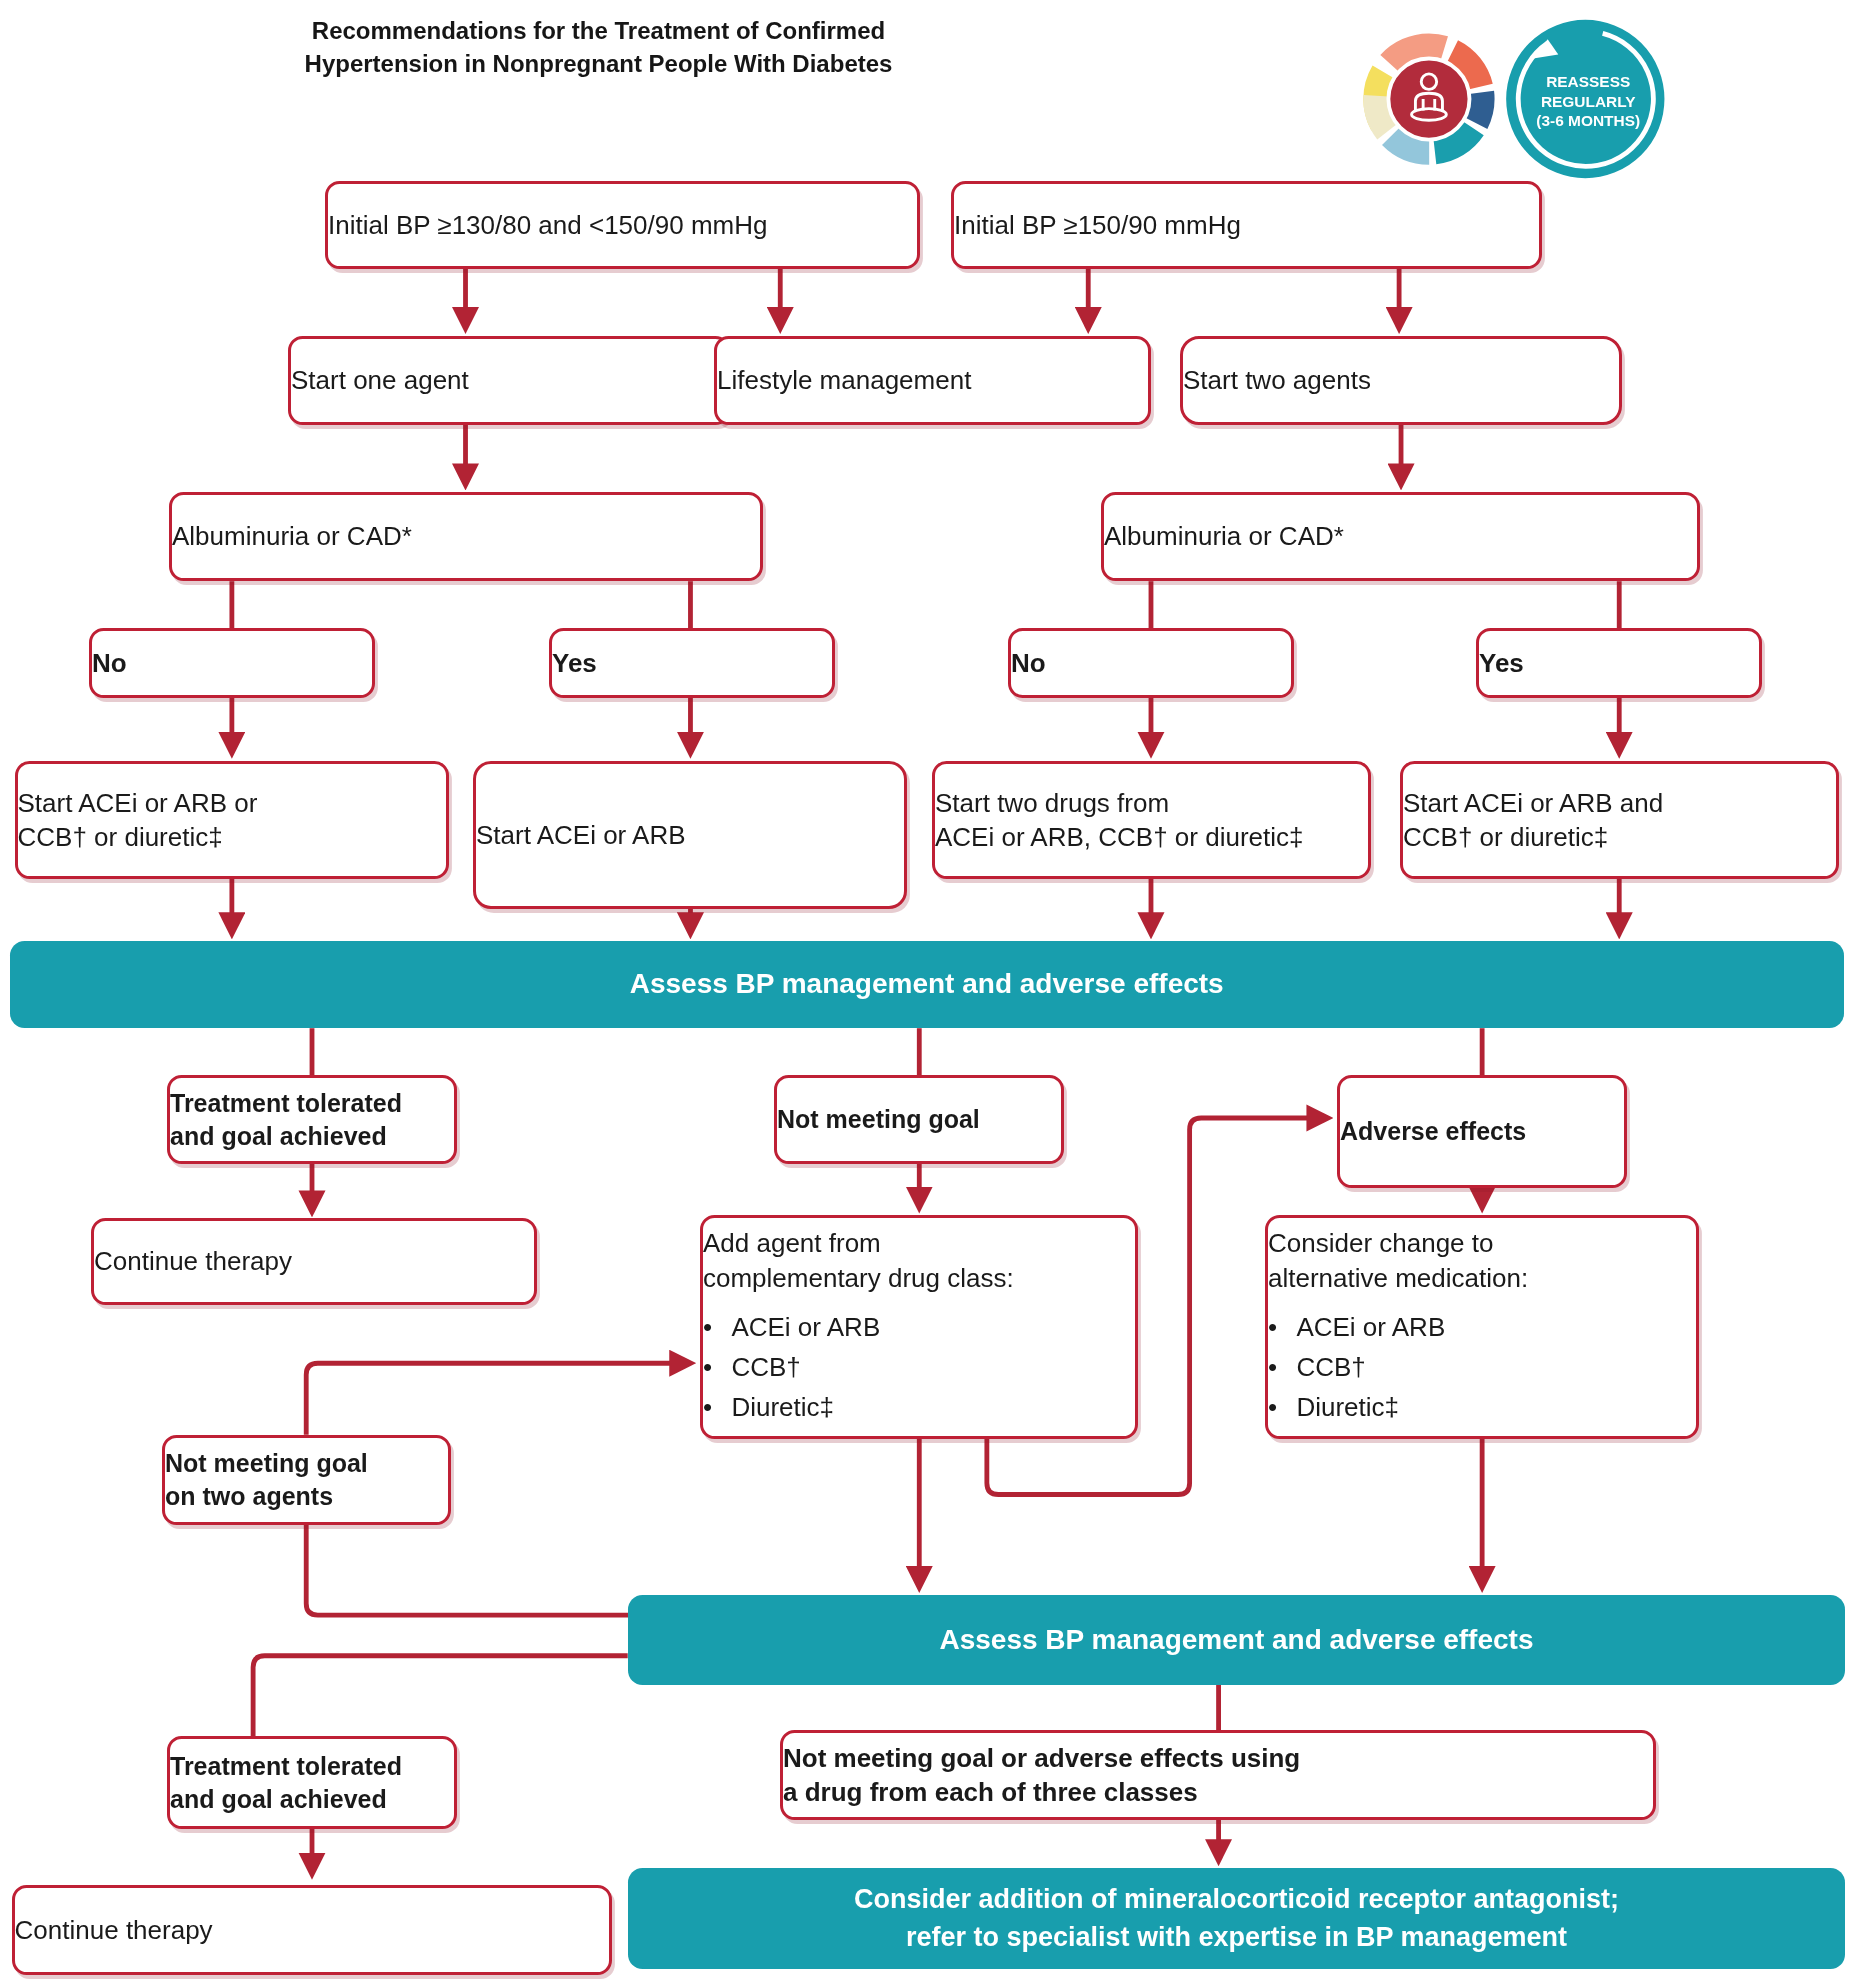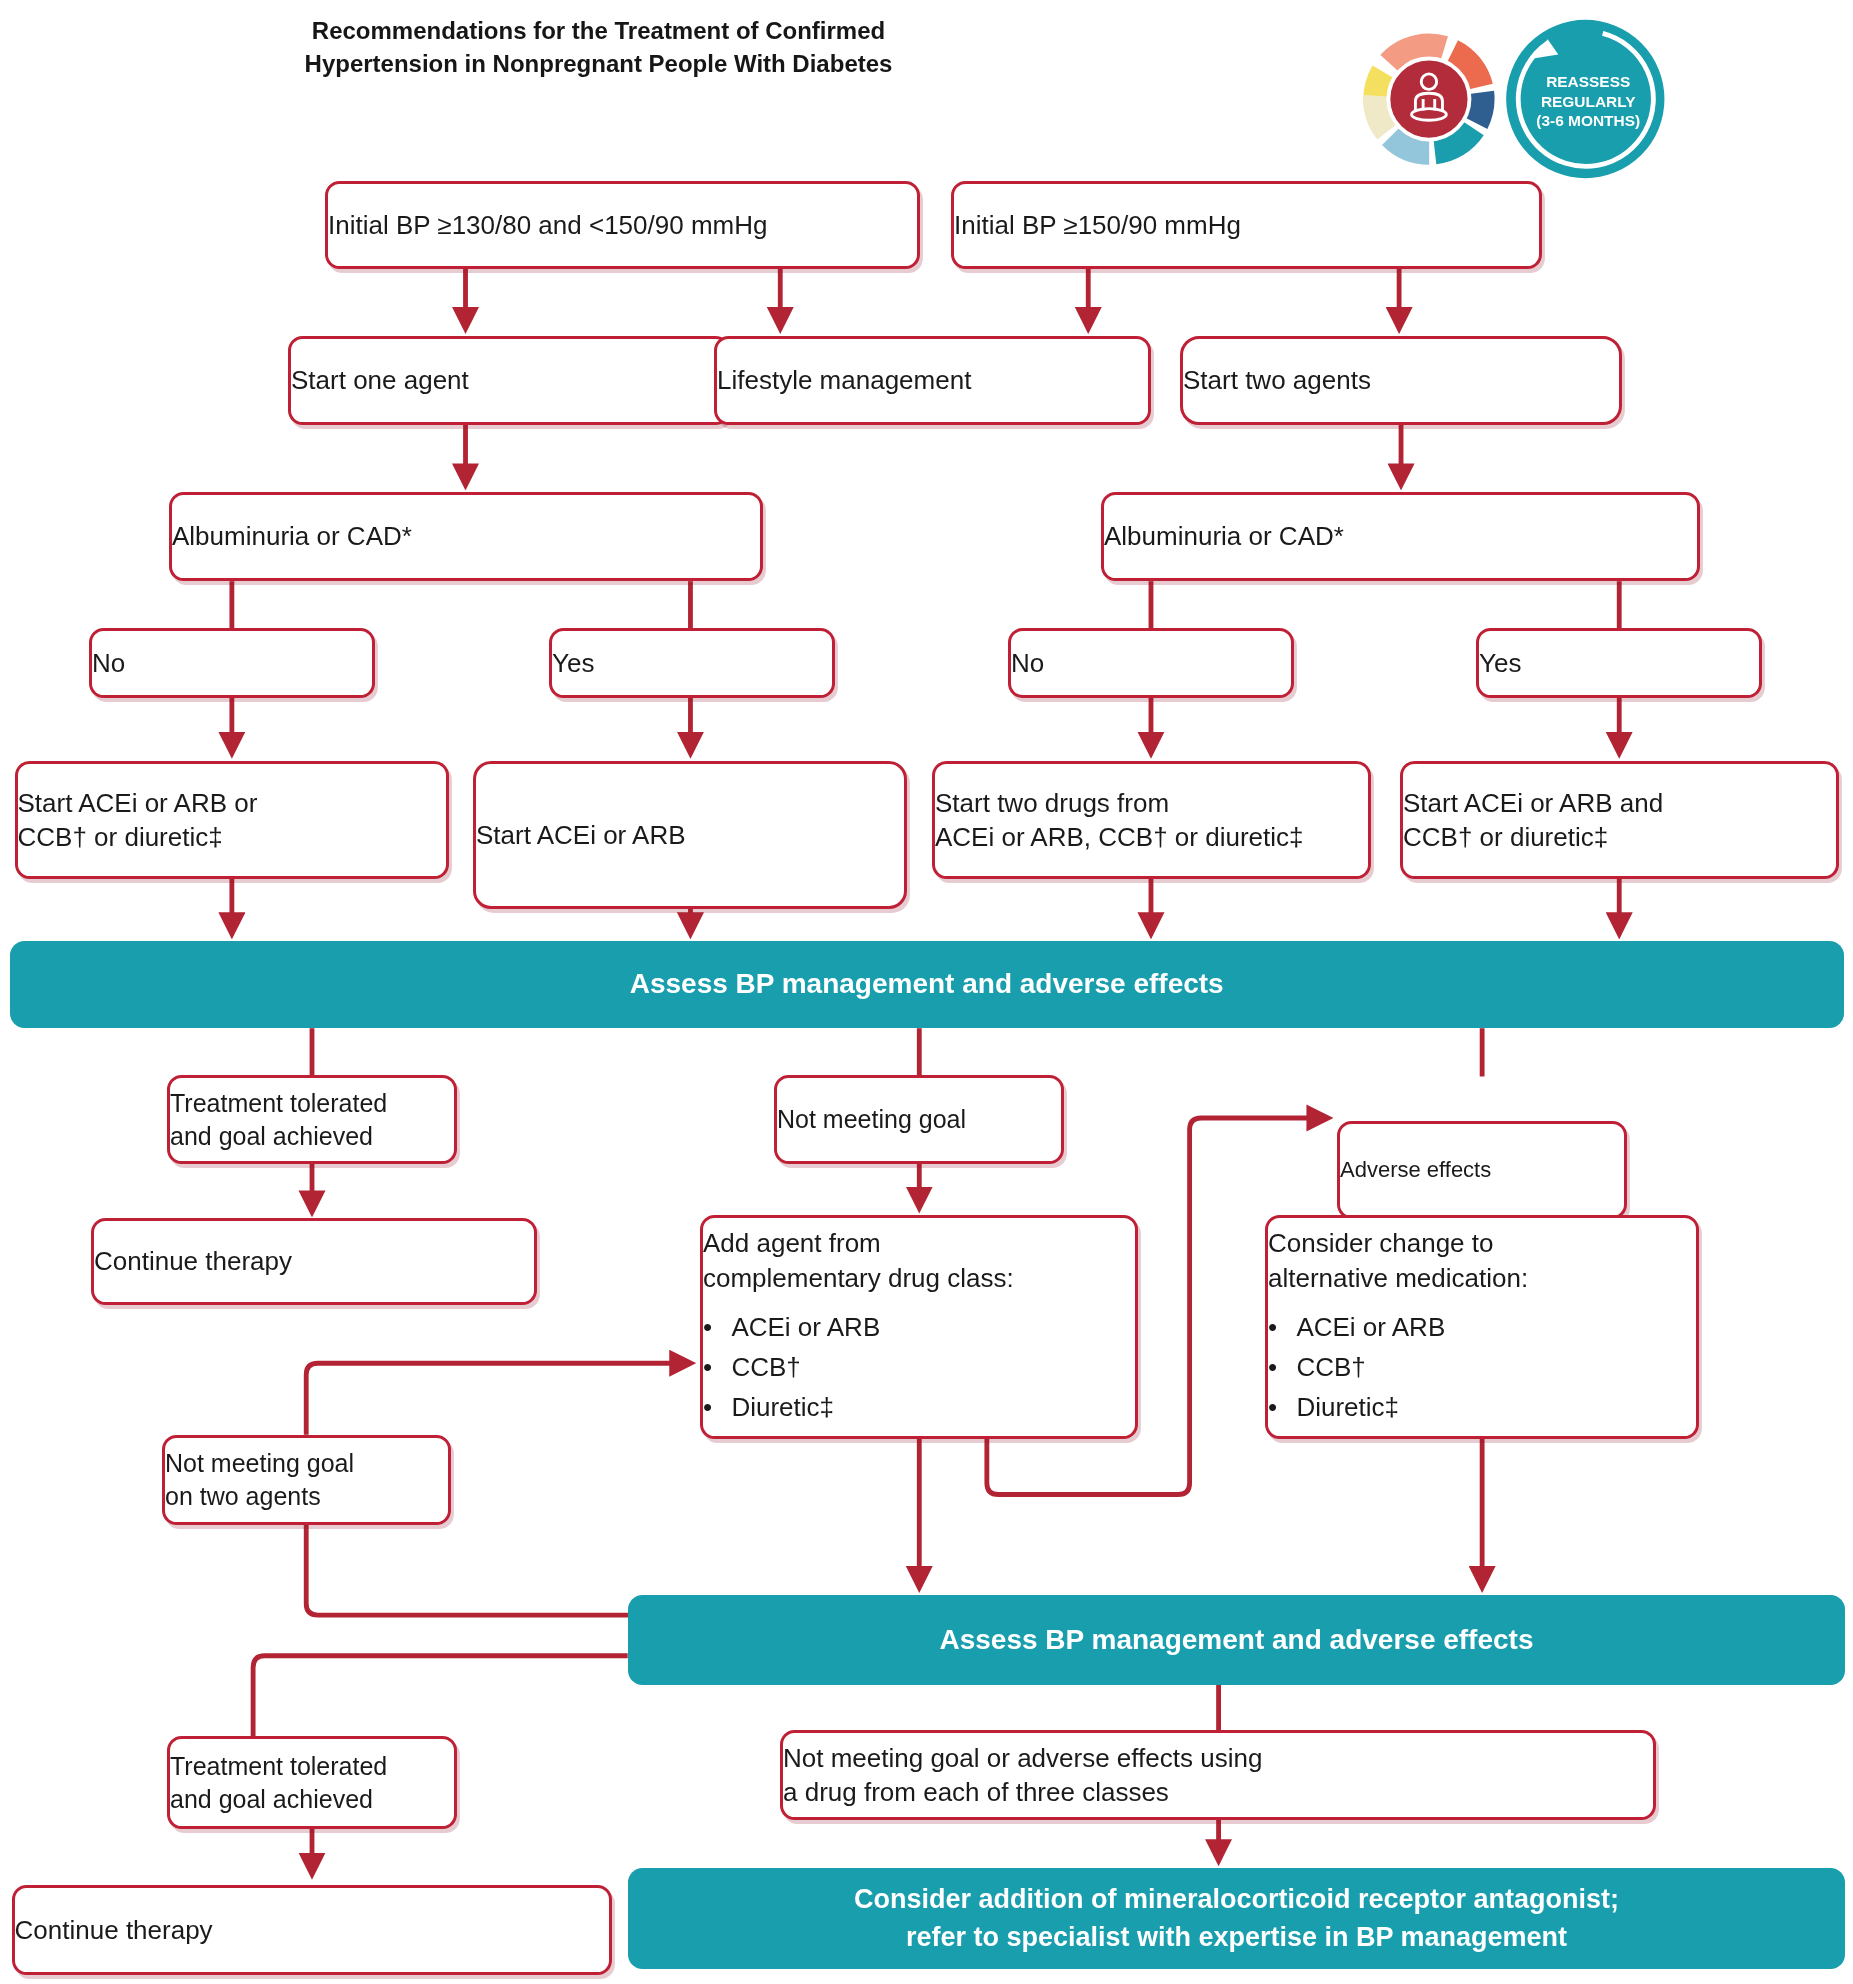--- a/index.html
+++ b/index.html
@@ -5,21 +5,21 @@
   html,body{margin:0;padding:0;background:#ffffff;}
   .canvas{position:relative;width:1854px;height:1984px;background:#fff;overflow:hidden;
           font-family:"Liberation Sans", sans-serif;color:#1a1a1a;}
   .connectors{position:absolute;left:0;top:0;z-index:1;}
   .page-title{position:absolute;left:111px;top:15.4px;width:975px;z-index:2;
               font-size:24px;font-weight:bold;line-height:1.34;text-align:center;color:#161616;}
   .node{position:absolute;z-index:2;background:#fff;border:3.9px solid #bf2035;border-radius:14.5px;
         display:flex;flex-direction:column;align-items:flex-start;justify-content:center;
         text-align:center;font-size:26px;line-height:1.32;color:#1a1a1a;
         box-shadow:2.9px 3.9px 0 rgba(140,25,40,.22);box-sizing:border-box;}
-  .node.bold{font-weight:normal;}
+  .node.bold{font-weight:bold;}
   .banner{position:absolute;z-index:2;background:#189ead;border-radius:14.5px;
           display:flex;flex-direction:column;justify-content:center;
           text-align:center;color:#ffffff;font-weight:bold;font-size:28px;line-height:1.38;box-sizing:border-box;}
   .bullets{display:inline-block;text-align:left;margin-top:11.6px;}
   .bullet-row{display:flex;align-items:baseline;font-size:26px;line-height:1.55;}
   .bullet-row .dot{margin-right:19.3px;}
   .logo{position:absolute;left:1344px;top:9.7px;width:333px;height:179px;z-index:3;}
 </style>
 </head>
 <body>
@@ -176,21 +176,21 @@
     <div>Assess BP management and adverse effects</div>
   </div>
 
   <div class="node bold" style="left:167px;top:1075px;width:290px;height:89px;font-size:25px;">
     <div>Treatment tolerated</div>
     <div>and goal achieved</div>
   </div>
   <div class="node bold" style="left:774px;top:1075px;width:290px;height:89px;font-size:25px;">
     <div>Not meeting goal</div>
   </div>
-  <div class="node bold" style="left:1337px;top:1075px;width:290px;height:98px;font-size:22px;margin-top:46px;">
+  <div class="node bold" style="left:1337px;top:1075px;width:290px;height:113px;font-size:25px;">
     <div>Adverse effects</div>
   </div>
 
   <div class="node" style="left:91px;top:1218px;width:446px;height:87px;">
     <div>Continue therapy</div>
   </div>
   <div class="node" style="left:700px;top:1215px;width:438px;height:224px;">
     <div>Add agent from</div>
     <div>complementary drug class:</div>
     <div class="bullets">

